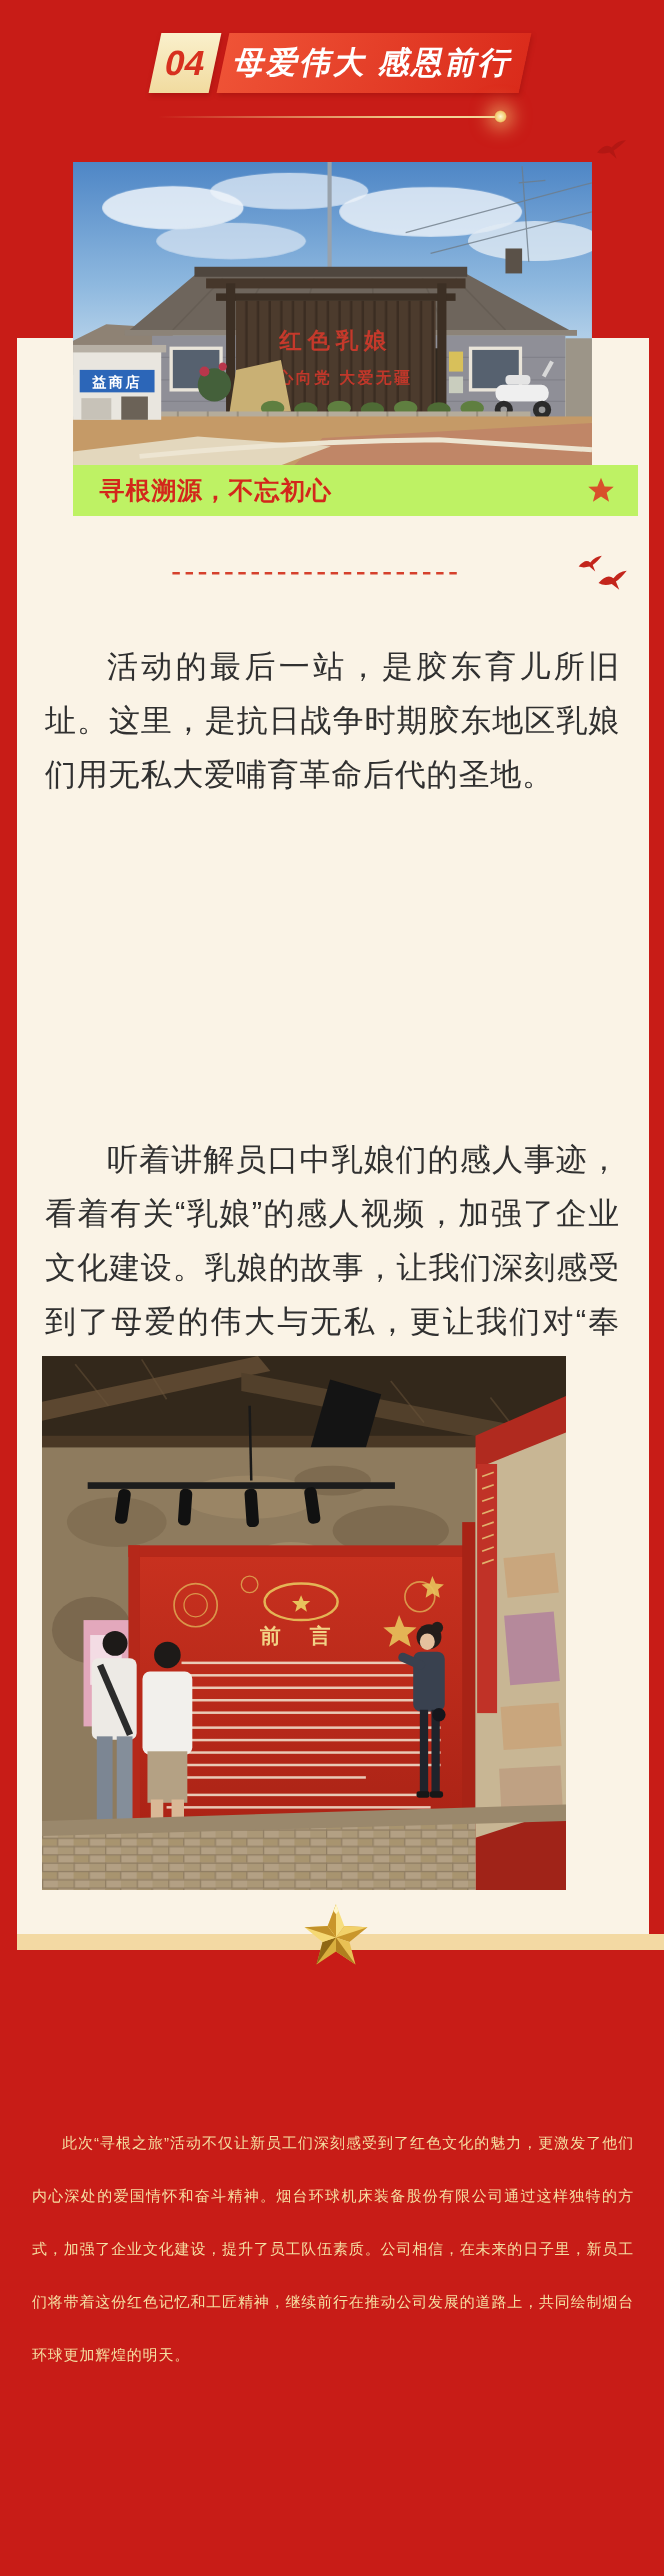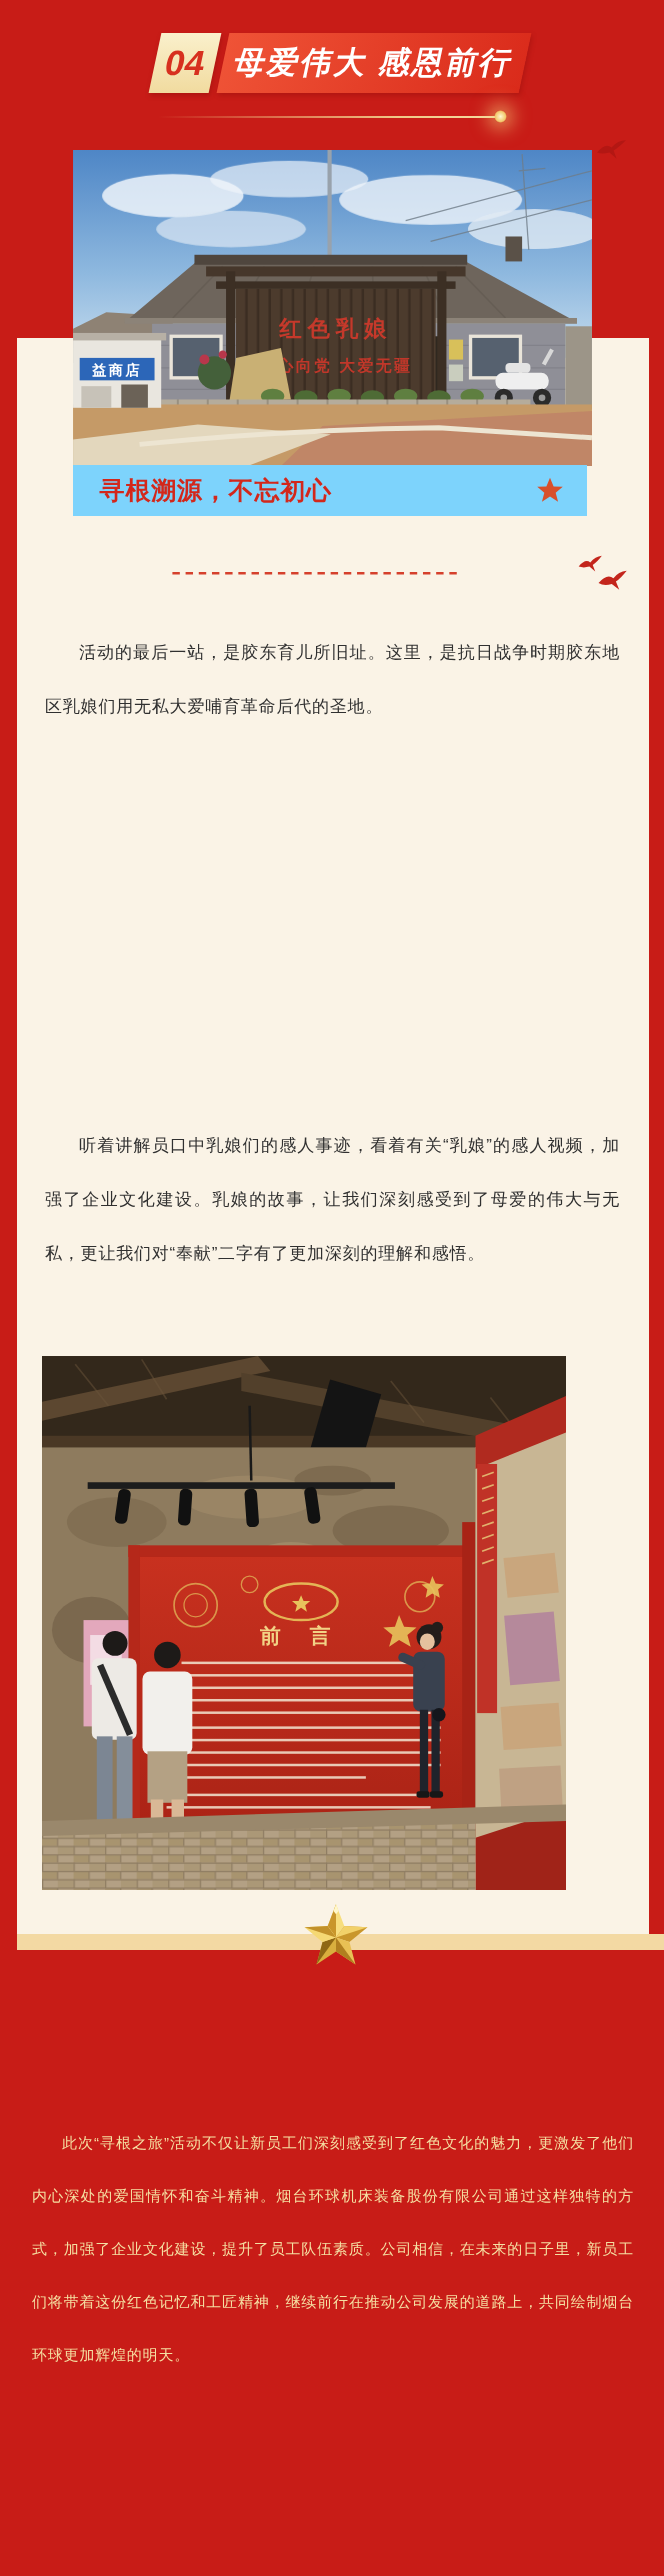--- a/index.html
+++ b/index.html
@@ -33,40 +33,40 @@
   }
   .hdot{
     left:494px;top:110px;width:13.3px;height:13.3px;border-radius:50%;
     background:radial-gradient(circle,#FFF6D0 0%,#F2C96E 55%,rgba(242,201,110,0) 80%);
     box-shadow:0 0 16.6px 6.6px rgba(250,215,130,.55);
   }
   
   .card{left:16.6px;top:338px;width:632px;height:1596px;background:#FAF3E6;}
   .band{left:16.6px;top:1934px;width:648px;height:16px;background:#F3D9A3;}
   
-  .photo1{left:73px;top:150px;width:519px;height:316px;overflow:hidden;}
+  .photo1{left:73px;top:162px;width:519px;height:316px;overflow:hidden;}
   .photo2{left:42px;top:1356px;width:552px;height:534px;overflow:hidden;}
   .photo1 svg,.photo2 svg{display:block;}
   
   .caption{
-    left:73px;top:465px;width:514px;height:51px;background:#7dd3fc;
+    left:73px;top:465px;width:565px;height:51px;background:#bef264;
   }
   .caption .cap-label{
     position:absolute;left:26.6px;top:0;height:51px;line-height:51px;
     font-size:25px;font-weight:bold;color:#D3271B;letter-spacing:0.8px;
   }
   .caption .cap-star{position:absolute;right:23px;top:10.8px;width:28px;height:28px;}
   
   .dashes{left:171px;top:570px;width:288px;height:6.6px;}
   .doves{left:577px;top:553px;width:53px;height:42px;}
   .decor-bird{left:595px;top:138px;width:33px;height:25px;opacity:.55;}
   
   .para{
     position:absolute;left:45px;width:575px;
-    font-size:17px;line-height:54px;letter-spacing:0.8px;
+    font-size:31px;line-height:54px;letter-spacing:0.8px;
     color:#303030;text-align:justify;text-indent:2em;
   }
   .p1{top:609px;}
   .p2{top:721px;}
   .p3{top:1102px;}
   
   .star3d{left:301px;top:1901px;width:70px;height:73px;}
   
   .closing{
     position:absolute;left:32px;top:2101px;width:602px;

